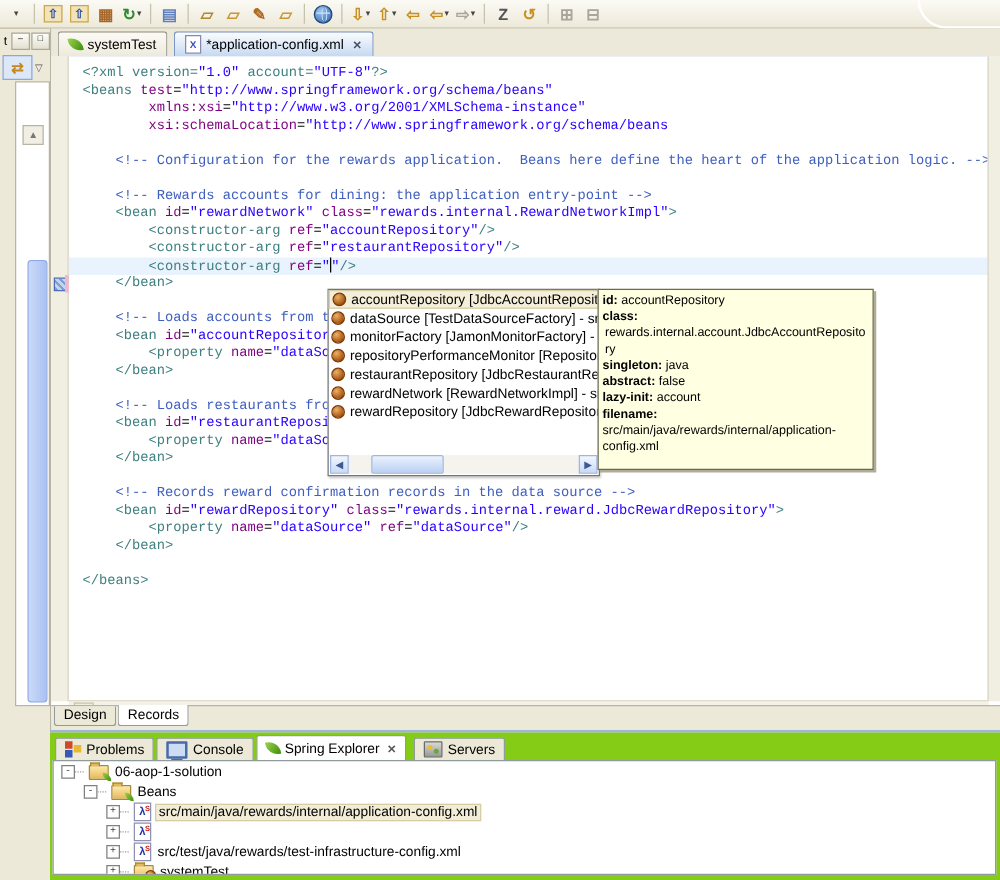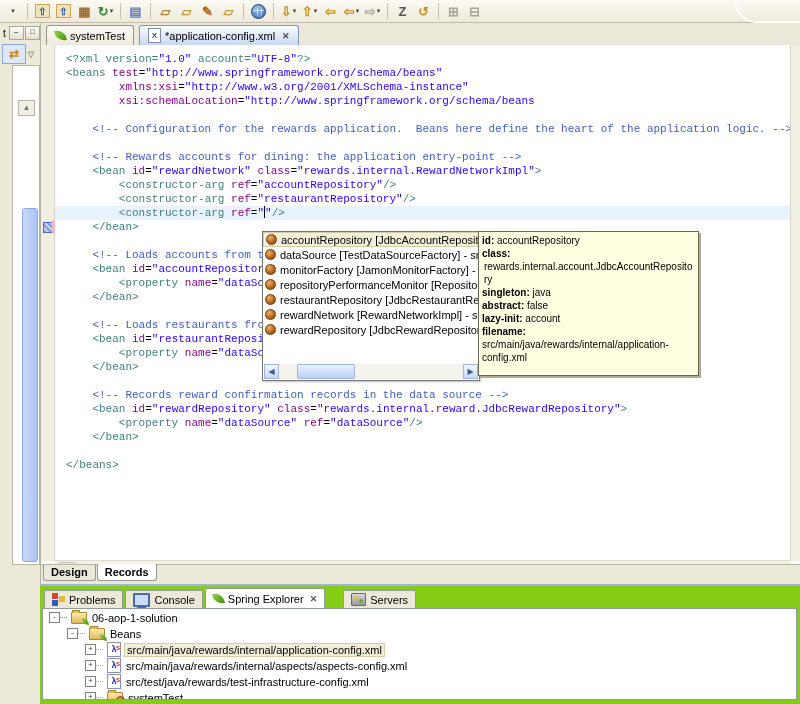--- a/index.html
+++ b/index.html
@@ -70,21 +70,21 @@
         padding-top:7px;}
   .cl{height:14px;white-space:pre;position:relative;padding-left:11px;}
   .cl.cur{background:#E9F3FD;}
   .caret{display:inline-block;width:1px;height:12px;background:#000;vertical-align:-2px;}
   #hscroll{position:absolute;left:14px;right:9px;bottom:0;height:14px;background:#F3F1E8;border-top:1px solid #E0DCCB;}
   #hscroll .arr{position:absolute;left:4px;top:1px;width:14px;height:12px;border:1px solid #C8C4B2;
                 background:#EFEDE0;color:#998;font-size:8px;text-align:center;line-height:11px;}
 
   
   #page-tabs{position:absolute;left:0;bottom:0;right:0;height:19px;background:#ECE9D8;
-             border-top:1px solid #B8B4A4;display:flex;align-items:flex-start;padding-left:2px;font-weight:bold;}
+             border-top:1px solid #B8B4A4;display:flex;align-items:flex-start;padding-left:2px;}
   .ptab{padding:1px 7px 2px;border:1px solid #919B9C;border-top:none;border-radius:0 0 3px 3px;
         background:#ECE9D8;font-size:11px;margin-right:1px;}
   .ptab.active{background:#FFFFFF;position:relative;margin-top:-1px;padding-top:2px;}
 
   
   #assist{position:absolute;left:262px;top:231px;width:216px;height:148px;background:#FFFFFF;
           border:1px solid #767676;box-shadow:1px 1px 2px rgba(0,0,0,.25);z-index:5;}
   .as-item{display:flex;align-items:center;gap:4px;height:15px;padding:0 2px;white-space:nowrap;overflow:hidden;}
   .as-item.sel{background:#F4EFD9;border:1px solid #D6CDA4;box-sizing:border-box;}
   .ico-bean{width:9px;height:9px;border-radius:50%;flex:none;
@@ -107,21 +107,21 @@
   #beantip .tt-row{overflow-wrap:break-word;}
 
   
   #bottom-sep{position:absolute;left:40px;top:584px;right:0;height:2px;background:#9DB4DC;}
   #bottom-panel{position:absolute;left:40px;top:586px;right:0;bottom:0;background:#84cc16;}
   #btabs{position:absolute;left:4px;top:2px;height:20px;display:flex;align-items:flex-end;}
   .btab{display:flex;align-items:center;gap:4px;height:17px;padding:0 7px;margin-right:2px;
         border:1px solid #919B9C;border-bottom:none;border-radius:2px 2px 0 0;background:#ECE9D8;font-size:11px;}
   .btab.active{background:#FFFFFF;height:19px;}
   .btab .close{font-size:9px;color:#555;font-weight:bold;margin-left:2px;}
-  .btab.gap{margin-left:16px;}
+  .btab.gap{margin-left:4px;}
   .ico-problems{width:13px;height:13px;position:relative;flex:none;}
   .ico-problems::before{content:"";position:absolute;left:0;top:0;width:6px;height:6px;background:#D04828;}
   .ico-problems::after{content:"";position:absolute;left:0;bottom:0;width:6px;height:6px;background:#3858B8;}
   .ico-problems .q{position:absolute;right:0;top:3px;width:6px;height:6px;background:#E8B830;}
   .ico-console{width:13px;height:10px;background:#CBDCF4;border:2px solid #4A6AA8;border-radius:1px;flex:none;position:relative;}
   .ico-console::after{content:"";position:absolute;left:2px;right:2px;bottom:-4px;height:2px;background:#4A6AA8;}
   .ico-servers{width:13px;height:11px;background:linear-gradient(#D8D8D8,#9A9A9A);border:1px solid #6A6A6A;
                border-radius:1px;flex:none;position:relative;}
   .ico-servers::before{content:"";position:absolute;left:2px;top:2px;width:4px;height:4px;border-radius:50%;background:#E8C030;}
   .ico-servers::after{content:"";position:absolute;right:2px;bottom:2px;width:4px;height:4px;border-radius:50%;background:#68A838;}
@@ -399,21 +399,20 @@
         <div class="tr-row" style="padding-left: 42px;">
           <span class="tr-toggle">+</span>
           <span class="tr-dash"></span>
           <span class="tr-icon ico-bcfg">λ<sup>S</sup></span>
           <span class="tr-label sel">src/main/java/rewards/internal/application-config.xml</span>
         </div>
         <div class="tr-row" style="padding-left: 42px;">
           <span class="tr-toggle">+</span>
           <span class="tr-dash"></span>
           <span class="tr-icon ico-bcfg">λ<sup>S</sup></span>
-          <span class="tr-label">src/main/java/rewards/internal/aspects/aspects-config.xml</span>
         </div>
         <div class="tr-row" style="padding-left: 42px;">
           <span class="tr-toggle">+</span>
           <span class="tr-dash"></span>
           <span class="tr-icon ico-bcfg">λ<sup>S</sup></span>
           <span class="tr-label">src/test/java/rewards/test-infrastructure-config.xml</span>
         </div>
         <div class="tr-row" style="padding-left: 42px;">
           <span class="tr-toggle">+</span>
           <span class="tr-dash"></span>

